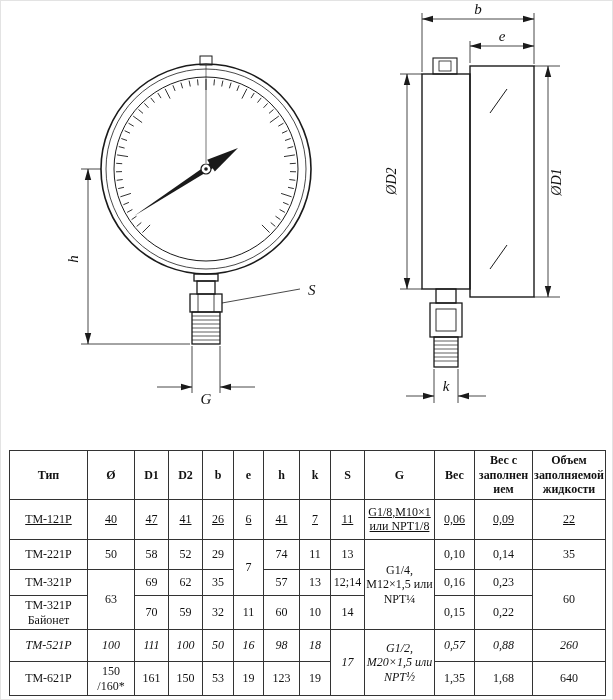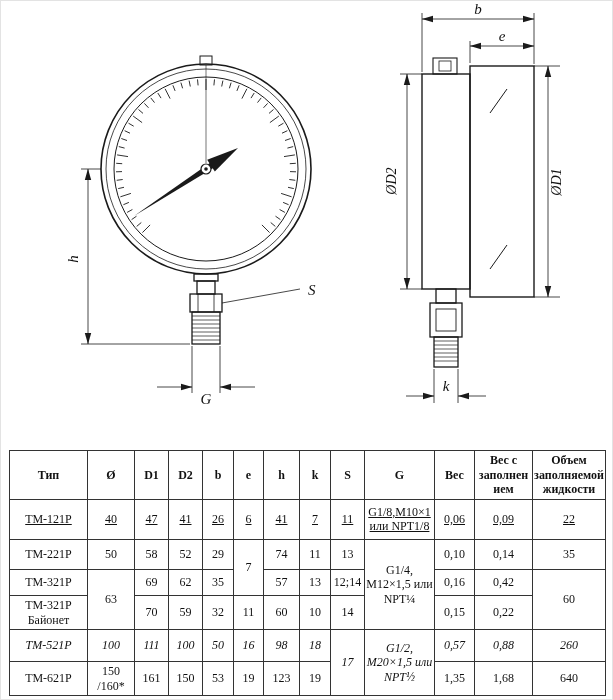--- a/index.html
+++ b/index.html
@@ -213,21 +213,21 @@
       <tr>
         <td>ТМ-321Р</td>
         <td rowspan="2">63</td>
         <td>69</td>
         <td>62</td>
         <td>35</td>
         <td>57</td>
         <td>13</td>
         <td>12;14</td>
         <td>0,16</td>
-        <td>0,42</td>
+        <td>0,23</td>
         <td rowspan="2">60</td>
       </tr>
       <tr>
         <td>ТМ-321Р Байонет</td>
         <td>70</td>
         <td>59</td>
         <td>32</td>
         <td>11</td>
         <td>60</td>
         <td>10</td>

